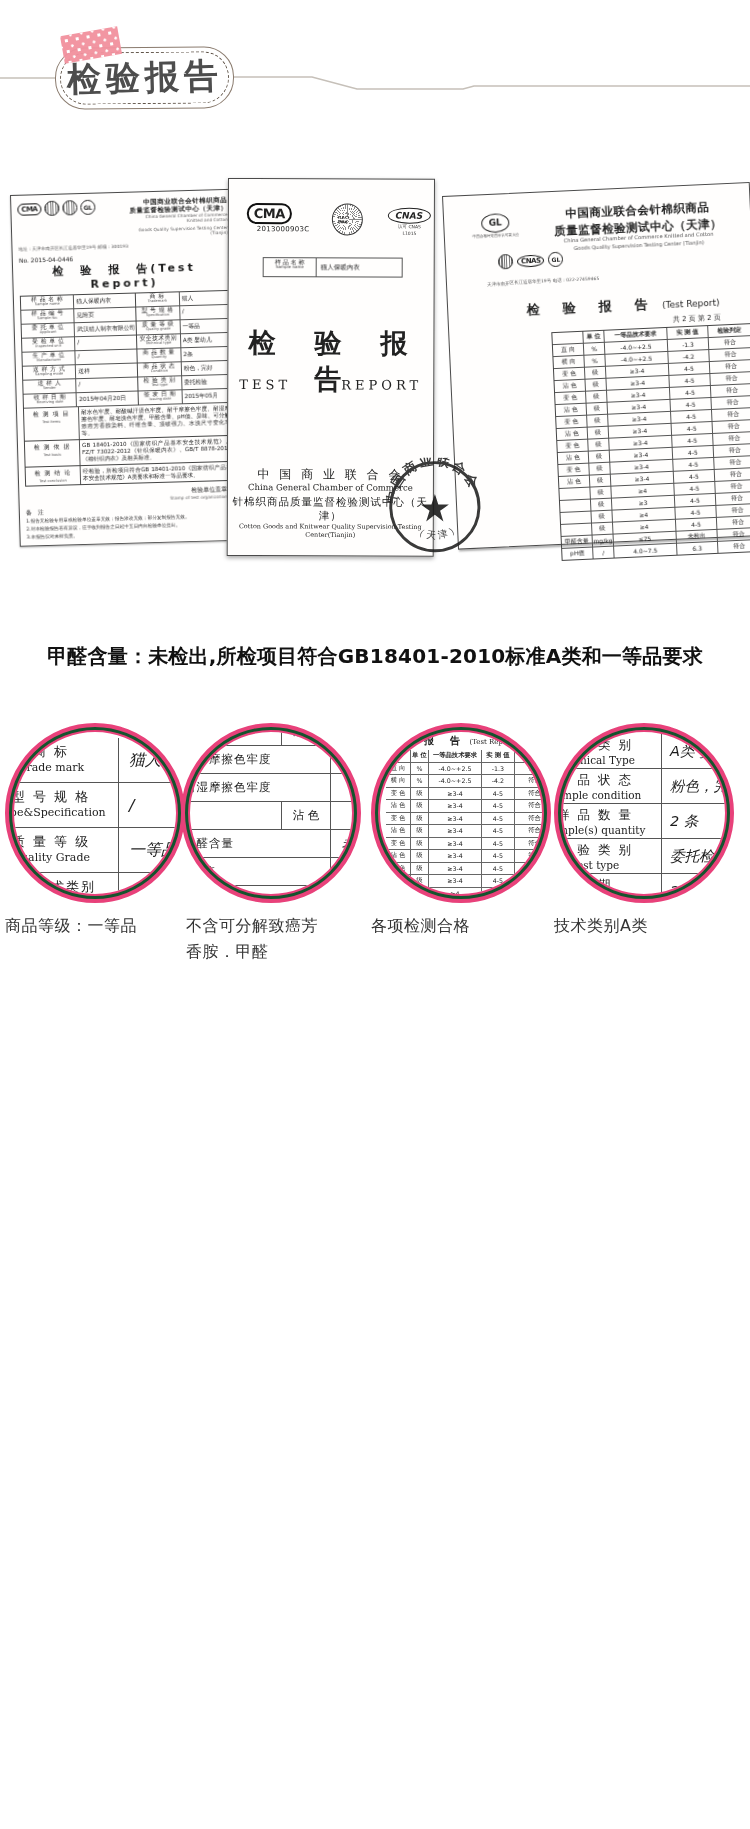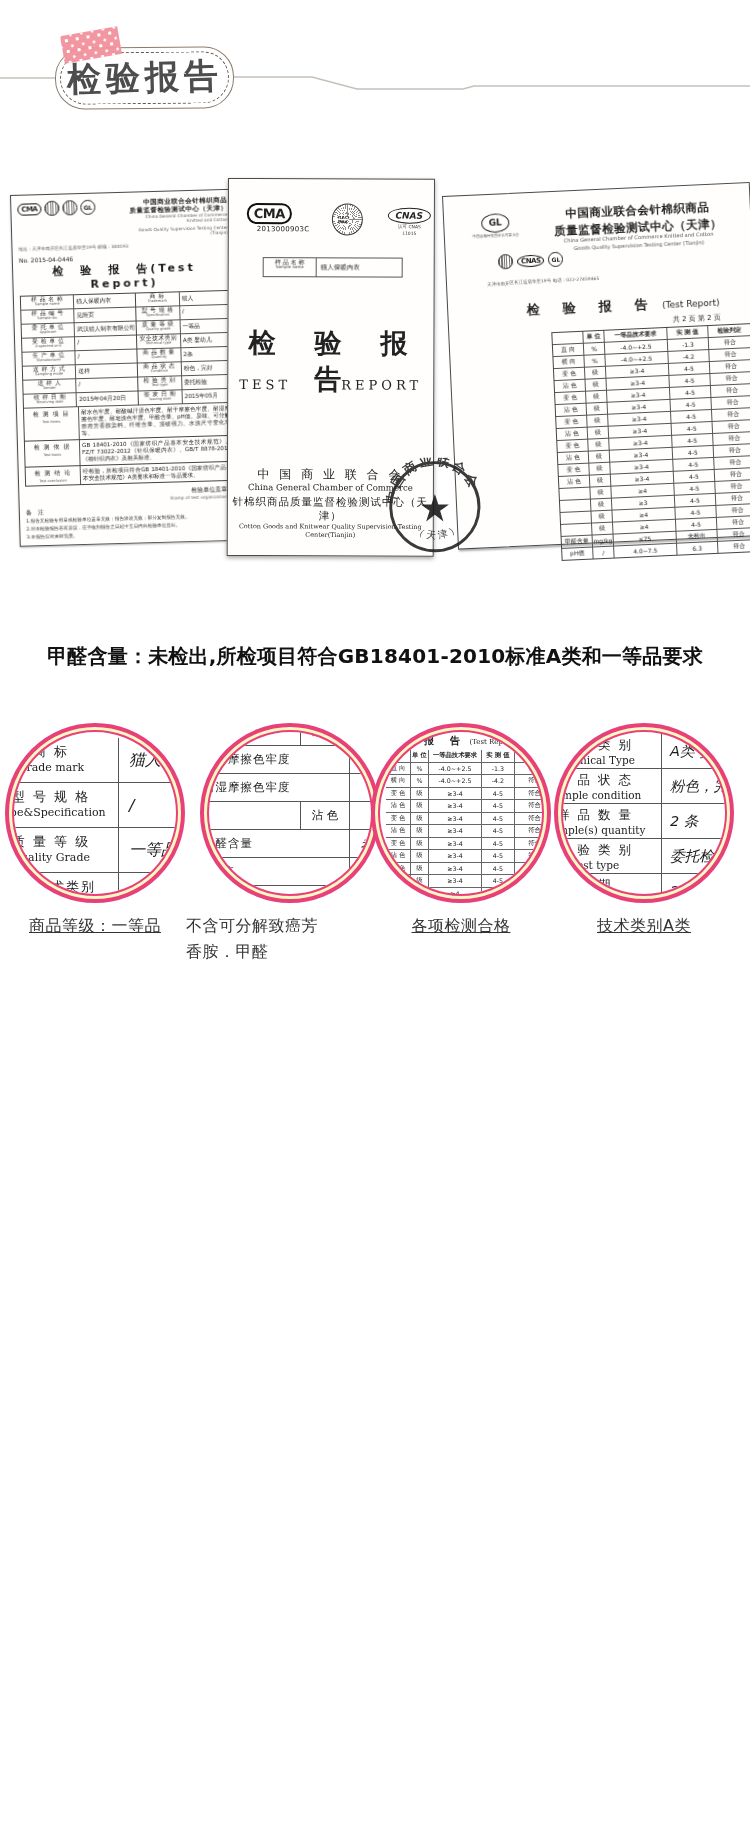--- a/index.html
+++ b/index.html
@@ -117,21 +117,21 @@
   .rc-hrow{font-weight:700;}
 
   
   .summary1{position:absolute;left:0;top:610px;width:750px;text-align:center;
             font-size:18px;font-weight:600;color:#111;letter-spacing:.5px;}
   .summary2{position:absolute;left:0;top:643px;width:750px;text-align:center;
             font-size:20px;font-weight:600;color:#111;letter-spacing:.2px;}
 
   
   .mag{position:absolute;top:723px;width:180px;height:180px;border-radius:50%;
-       border:4.5px solid #e8417a;background:#fef9c3;box-sizing:border-box;}
+       border:4.5px solid #e8417a;background:#14532d;box-sizing:border-box;}
   .mag-inner{position:absolute;inset:3px;border:2px solid #e8417a;border-radius:50%;
              overflow:hidden;background:#fff;}
   .frag{position:absolute;color:#1c1c1c;}
 
   
   .f1row{display:flex;border-bottom:1.6px solid #555;}
   .f1label{border-right:1.6px solid #555;text-align:center;}
   .f1label .cn{font-family:"DejaVu Serif","Liberation Serif",serif;letter-spacing:2px;}
   .f1label .en{font-family:"DejaVu Serif","Liberation Serif",serif;color:#222;}
   .f1val{flex:1;display:flex;align-items:center;font-style:italic;}
@@ -167,21 +167,21 @@
            font-family:"DejaVu Serif","Liberation Serif",serif;margin-bottom:2px;}
   .f3title .suffix{font-weight:400;font-size:7px;letter-spacing:0;}
   .f3hrow,.f3row{display:flex;height:11.5px;border-bottom:1px solid #666;font-size:6.3px;align-items:stretch;}
   .f3c{border-right:1px solid #666;display:flex;align-items:center;justify-content:center;
        overflow:hidden;white-space:nowrap;}
   .f3c:last-child{border-right:none;}
   .f3c1{width:24px;}.f3c2{width:17px;}.f3c3{width:52px;}.f3c4{width:32px;}.f3c5{flex:1;}
   .f3hrow{font-weight:700;}
 
   .caption{position:absolute;top:913px;font-size:16px;color:#333;line-height:26px;letter-spacing:.5px;}
-  .cap-center{text-align:center;width:180px;text-decoration:underline;}
+  .cap-center{width:180px;}
 </style>
 </head>
 <body>
 
 <div id="page">
 
   <svg id="header-rule" viewBox="0 0 750 130">
     <path d="M0,78 H56" fill="none" stroke="#c6c0b9" stroke-width="1.6"></path>
     <path d="M230,77 H312 L357,89 H463 L474,86 H750" fill="none" stroke="#c6c0b9" stroke-width="1.6"></path>
   </svg>
@@ -645,21 +645,21 @@
           <div class="f1row">
             <div class="f1label">
               <div class="cn">安全技术类别</div>
             </div>
             <div class="f1val">A 类</div>
           </div>
         </div>
     </div>
   </div>
 
-  <div class="mag" style="left:200px;">
+  <div class="mag" style="left:181px;">
     <div class="mag-inner">
       <div class="frag frag2 blurry">
 
           <div class="f2row">
             <div class="f2a"></div>
             <div class="f2b">沾 色</div>
             <div class="f2c"></div>
           </div>
 
           <div class="f2row">

